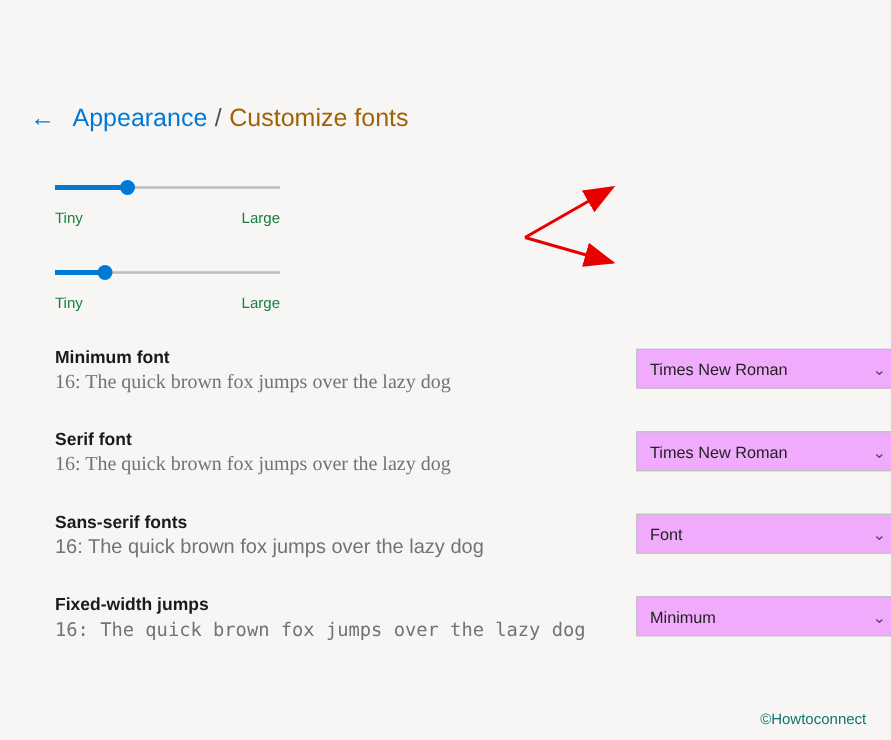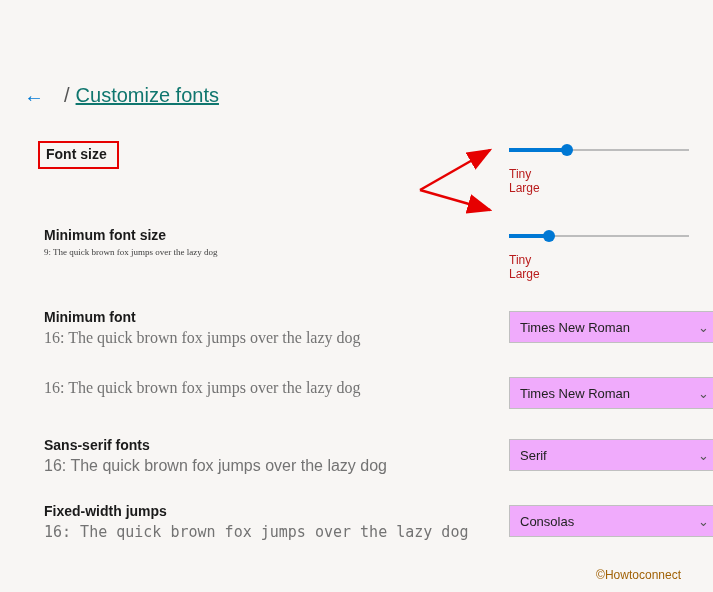--- a/index.html
+++ b/index.html
@@ -30,22 +30,21 @@
   }
   .bc-link {
     color: #0078d4;
     cursor: pointer;
   }
   .bc-sep {
     color: #555;
     margin: 0 6px;
   }
   .bc-current {
-    color: #0f766e;
-    text-decoration: underline;
+    color: #a16207;
   }
   .content {
     padding-left: 20px;
   }
   .row {
     display: flex;
     justify-content: space-between;
     align-items: flex-start;
     margin-bottom: 28px;
   }
@@ -120,23 +119,22 @@
     width: 12px;
     height: 12px;
     border-radius: 50%;
     background: #0078d4;
     margin-left: -6px;
   }
   .slider-labels {
     display: flex;
     justify-content: space-between;
     font-size: 12px;
-    color: #b91c1c;
+    color: #15803d;
     margin-top: 10px;
-    flex-direction: column;
   }
   
   .dropdown {
     width: 211px;
     height: 32px;
     border: 1px solid #c0c0c0;
     background: #f0abfc;
     display: flex;
     align-items: center;
     justify-content: space-between;
@@ -151,64 +149,56 @@
   }
   
   .annotations {
     position: absolute;
     top: 0;
     left: 0;
     pointer-events: none;
   }
   .watermark {
     position: absolute;
-    right: 32px;
+    right: 20px;
     bottom: 10px;
     font-size: 12px;
-    color: #a16207;
+    color: #0f766e;
   }
 </style>
 </head>
 <body>
 
 <div class="page">
   <div class="breadcrumb">
     <span class="back-arrow">←</span>
+    <span class="bc-link">Appearance</span>
     <span class="bc-sep">/</span>
     <span class="bc-current">Customize fonts</span>
   </div>
 
   <div class="content">
 
     <div class="row">
-      <div class="row-left">
-        <span class="highlight-box">
-          <span class="label-main">Font size</span>
-        </span>
-      </div>
       <div class="row-right">
         <div class="slider-wrap">
           <div class="slider-track">
             <div class="track-bg"></div>
             <div class="track-fill" style="width:32%"></div>
             <div class="thumb" style="left:32%"></div>
           </div>
           <div class="slider-labels">
             <span>Tiny</span>
             <span>Large</span>
           </div>
         </div>
       </div>
     </div>
 
     <div class="row">
-      <div class="row-left">
-        <div class="label-main">Minimum font size</div>
-        <div class="sample sample-tiny">9: The quick brown fox jumps over the lazy dog</div>
-      </div>
       <div class="row-right">
         <div class="slider-wrap">
           <div class="slider-track">
             <div class="track-bg"></div>
             <div class="track-fill" style="width:22%"></div>
             <div class="thumb" style="left:22%"></div>
           </div>
           <div class="slider-labels">
             <span>Tiny</span>
             <span>Large</span>
@@ -225,51 +215,52 @@
       <div class="row-right">
         <div class="dropdown">
           <span>Times New Roman</span>
           <span class="chevron">⌄</span>
         </div>
       </div>
     </div>
 
     <div class="row">
       <div class="row-left">
+        <div class="label-main">Serif font</div>
         <div class="sample sample-serif">16: The quick brown fox jumps over the lazy dog</div>
       </div>
       <div class="row-right">
         <div class="dropdown">
           <span>Times New Roman</span>
           <span class="chevron">⌄</span>
         </div>
       </div>
     </div>
 
     <div class="row">
       <div class="row-left">
         <div class="label-main">Sans-serif fonts</div>
         <div class="sample sample-sans">16: The quick brown fox jumps over the lazy dog</div>
       </div>
       <div class="row-right">
         <div class="dropdown">
-          <span>Serif</span>
+          <span>Font</span>
           <span class="chevron">⌄</span>
         </div>
       </div>
     </div>
 
     <div class="row">
       <div class="row-left">
         <div class="label-main">Fixed-width jumps</div>
         <div class="sample sample-mono">16: The quick brown fox jumps over the lazy dog</div>
       </div>
       <div class="row-right">
         <div class="dropdown">
-          <span>Consolas</span>
+          <span>Minimum</span>
           <span class="chevron">⌄</span>
         </div>
       </div>
     </div>
 
   </div>
 </div>
 
 <svg class="annotations" width="713" height="592">
   <defs>

